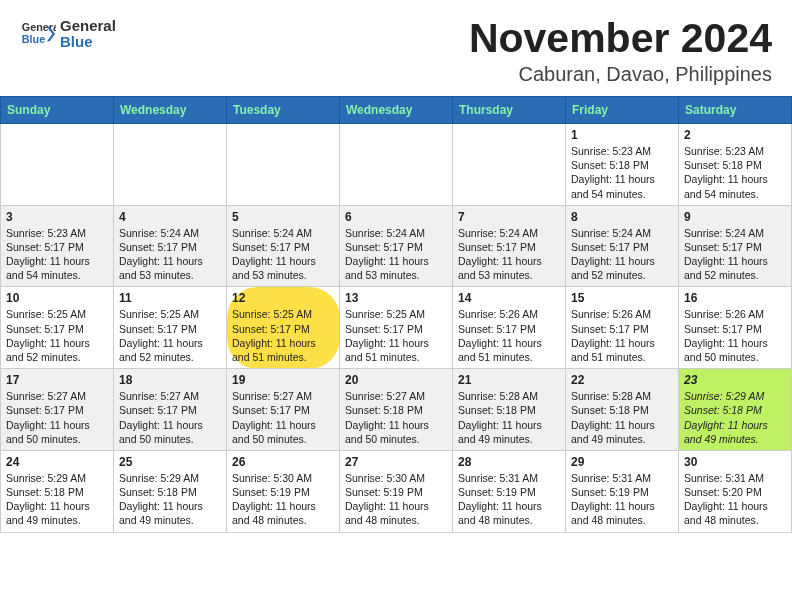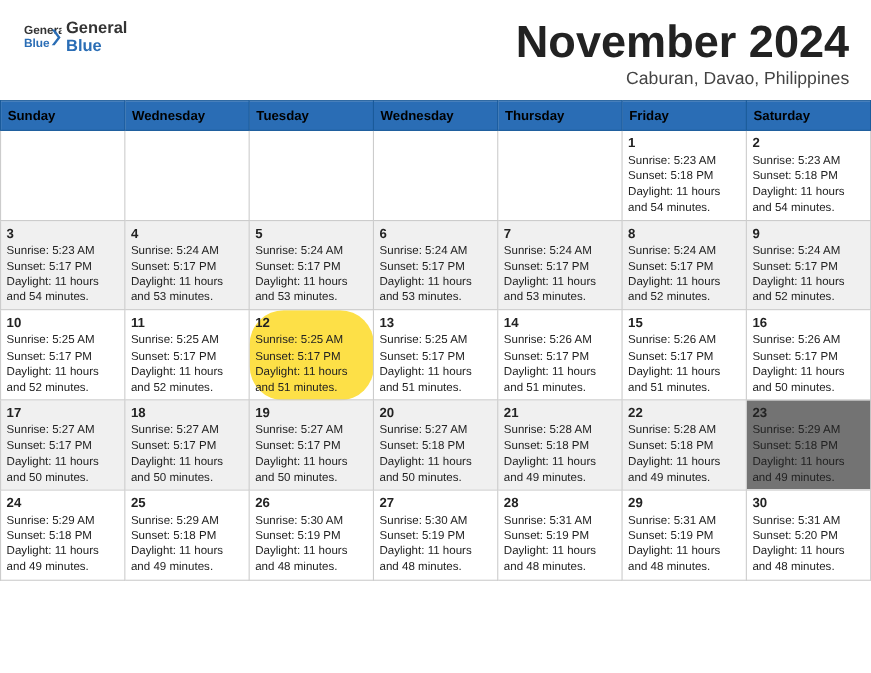--- a/index.html
+++ b/index.html
@@ -42,33 +42,33 @@
     .title-area {
       text-align: right;
     }
     .month-title {
       font-size: 41px;
       font-weight: bold;
       color: #222;
       line-height: 1.1;
     }
     .location {
-      font-size: 16px;
+      font-size: 20px;
       color: #444;
       margin-top: 2px;
     }
     .calendar {
       width: 100%;
       border-collapse: collapse;
       margin: 0 0 0 0;
       font-size: 11px;
     }
     .calendar th {
       background: #2a6db5;
-      color: #000000;
+      color: #86efac;
       text-align: left;
       padding: 6px 6px;
       font-size: 12px;
       font-weight: bold;
       border: 1px solid #1a5a9a;
     }
     .calendar td {
       vertical-align: top;
       border: 1px solid #ccc;
       padding: 4px 5px;
@@ -227,21 +227,21 @@
             <div class="day-info">Sunrise: 5:27 AM<br>Sunset: 5:18 PM<br>Daylight: 11 hours and 50 minutes.</div>
           </td>
           <td style="background: rgb(240, 240, 240);">
             <span class="day-num">21</span>
             <div class="day-info">Sunrise: 5:28 AM<br>Sunset: 5:18 PM<br>Daylight: 11 hours and 49 minutes.</div>
           </td>
           <td style="background: rgb(240, 240, 240);">
             <span class="day-num">22</span>
             <div class="day-info">Sunrise: 5:28 AM<br>Sunset: 5:18 PM<br>Daylight: 11 hours and 49 minutes.</div>
           </td>
-          <td style="background: #737373;">
+          <td style="background: #bef264; font-style: italic;">
             <span class="day-num">23</span>
             <div class="day-info">Sunrise: 5:29 AM<br>Sunset: 5:18 PM<br>Daylight: 11 hours and 49 minutes.</div>
           </td>
         </tr>
         <tr style="background: rgb(255, 255, 255);">
           <td style="background: rgb(255, 255, 255);">
             <span class="day-num">24</span>
             <div class="day-info">Sunrise: 5:29 AM<br>Sunset: 5:18 PM<br>Daylight: 11 hours and 49 minutes.</div>
           </td>
           <td style="background: rgb(255, 255, 255);">

